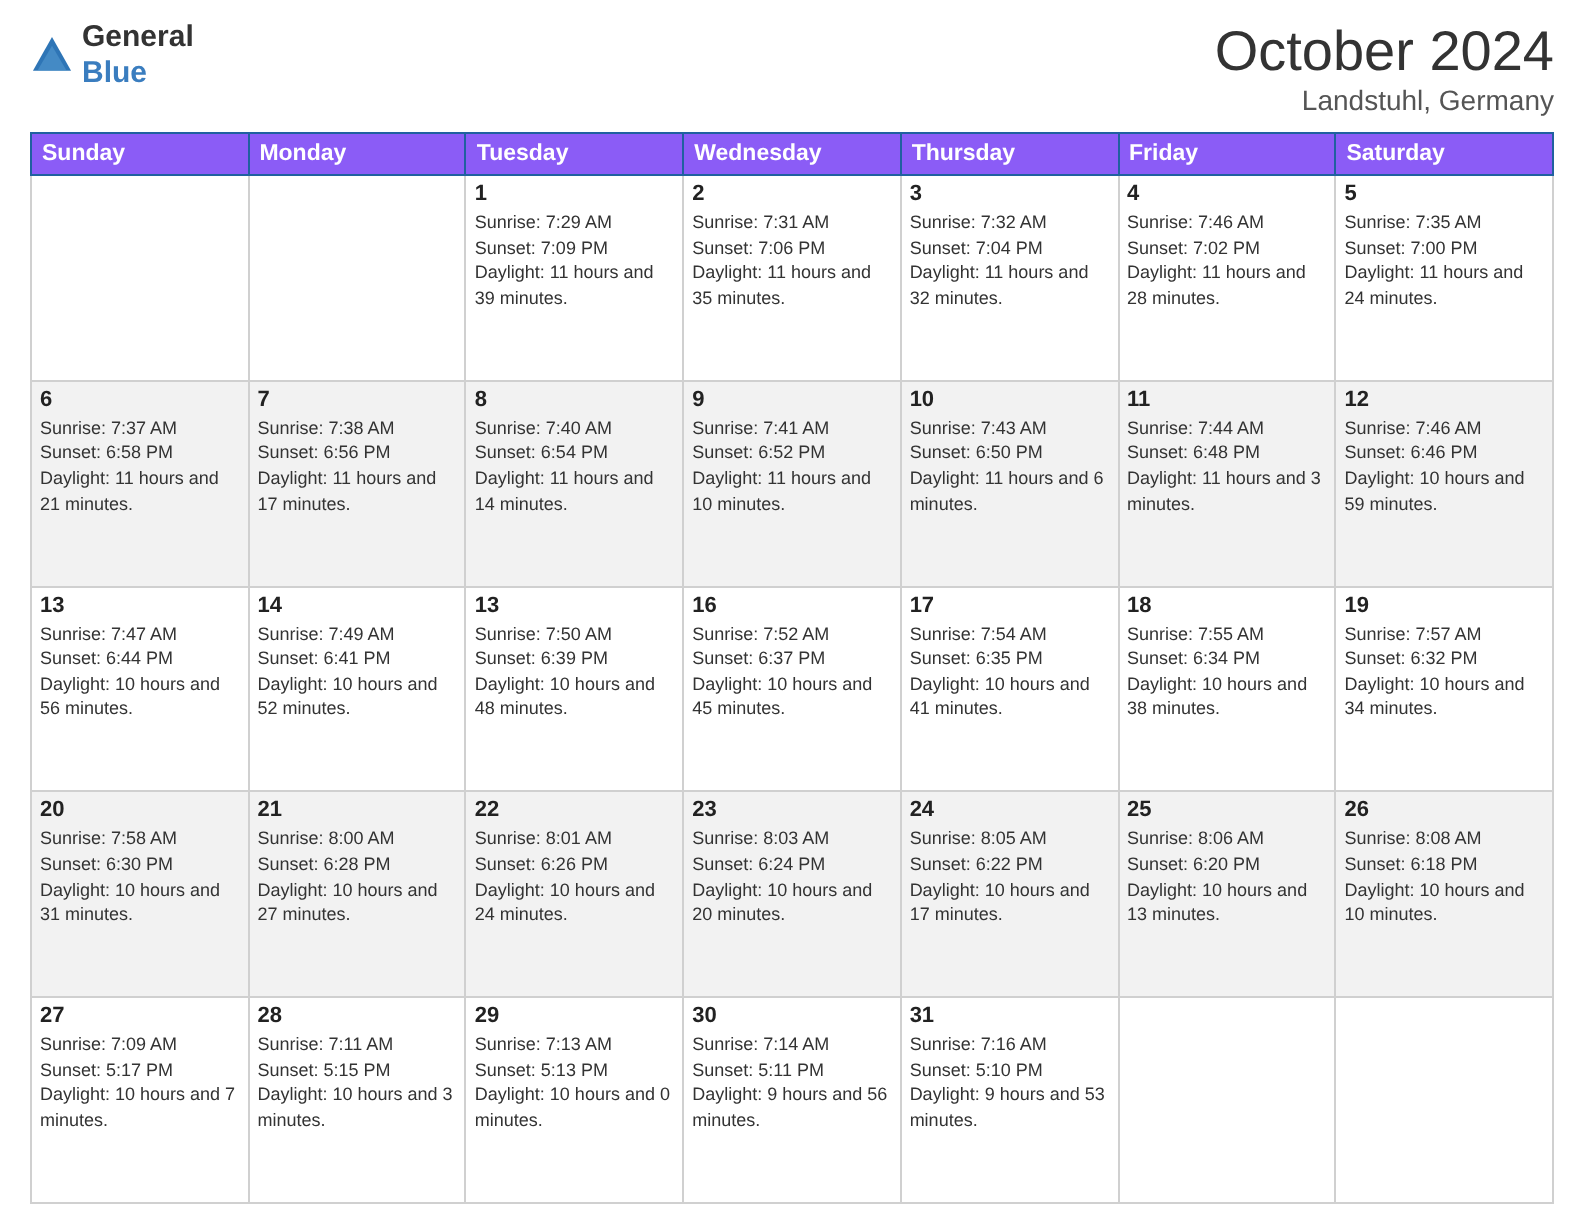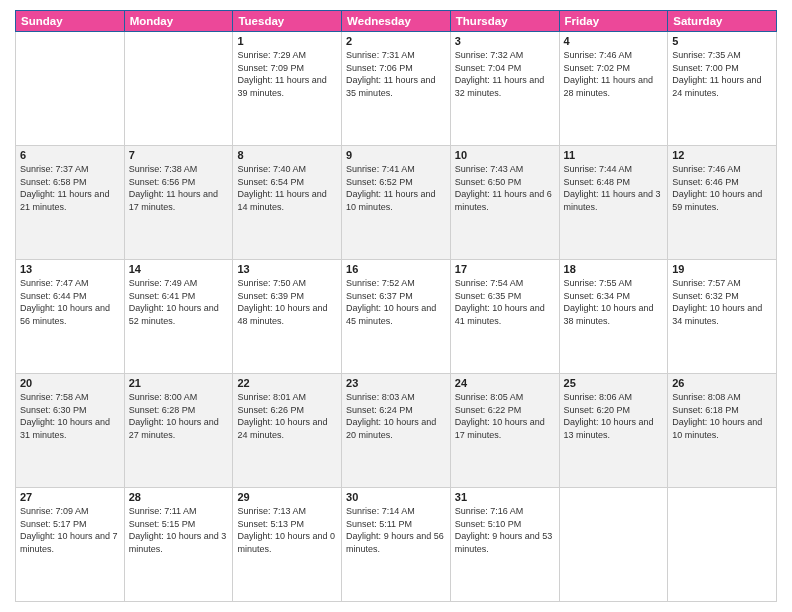--- a/index.html
+++ b/index.html
@@ -57,21 +57,21 @@
       color: #555;
     }
     .calendar {
       flex: 1;
       border: 1px solid #ccc;
       border-collapse: collapse;
       width: 100%;
       table-layout: fixed;
     }
     .calendar th {
-      background: #ec4899;
+      background: #8b5cf6;
       color: #fff;
       font-size: 11.5px;
       font-weight: bold;
       padding: 4px 5px;
       border: 1px solid #2060a0;
       text-align: left;
     }
     .calendar td {
       border: 1px solid #d0d0d0;
       vertical-align: top;
@@ -97,20 +97,36 @@
       line-height: 1.4;
     }
     .empty-cell {
       background: #f9f9f9;
     }
   </style>
 </head>
 <body>
 
 <div class="page">
+  <div class="header">
+    <div class="logo">
+      <svg class="logo-icon" viewBox="0 0 30 30">
+        <polygon points="15,2 28,25 2,25" fill="#2e75b6"></polygon>
+        <polygon points="15,8 25,25 5,25" fill="#5a9fd4" opacity="0.5"></polygon>
+      </svg>
+      <div>
+        <div><span class="logo-text-general">General</span></div>
+        <div><span class="logo-text-blue">Blue</span></div>
+      </div>
+    </div>
+    <div class="title-block">
+      <div class="month-year">October 2024</div>
+      <div class="location">Landstuhl, Germany</div>
+    </div>
+  </div>
 
   <table class="calendar">
     <thead>
       <tr>
         <th>Sunday</th>
         <th>Monday</th>
         <th>Tuesday</th>
         <th>Wednesday</th>
         <th>Thursday</th>
         <th>Friday</th>

